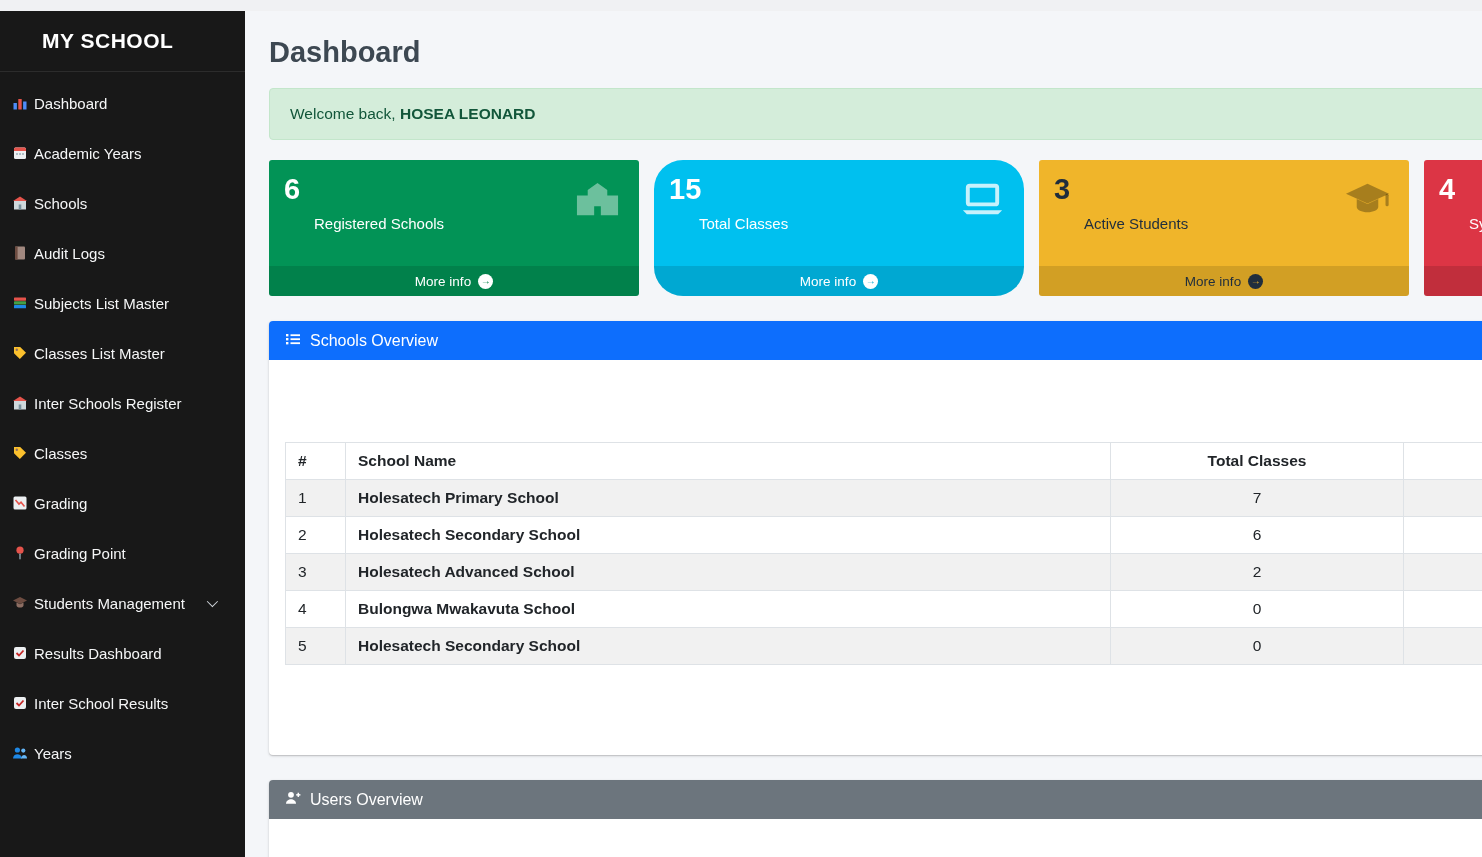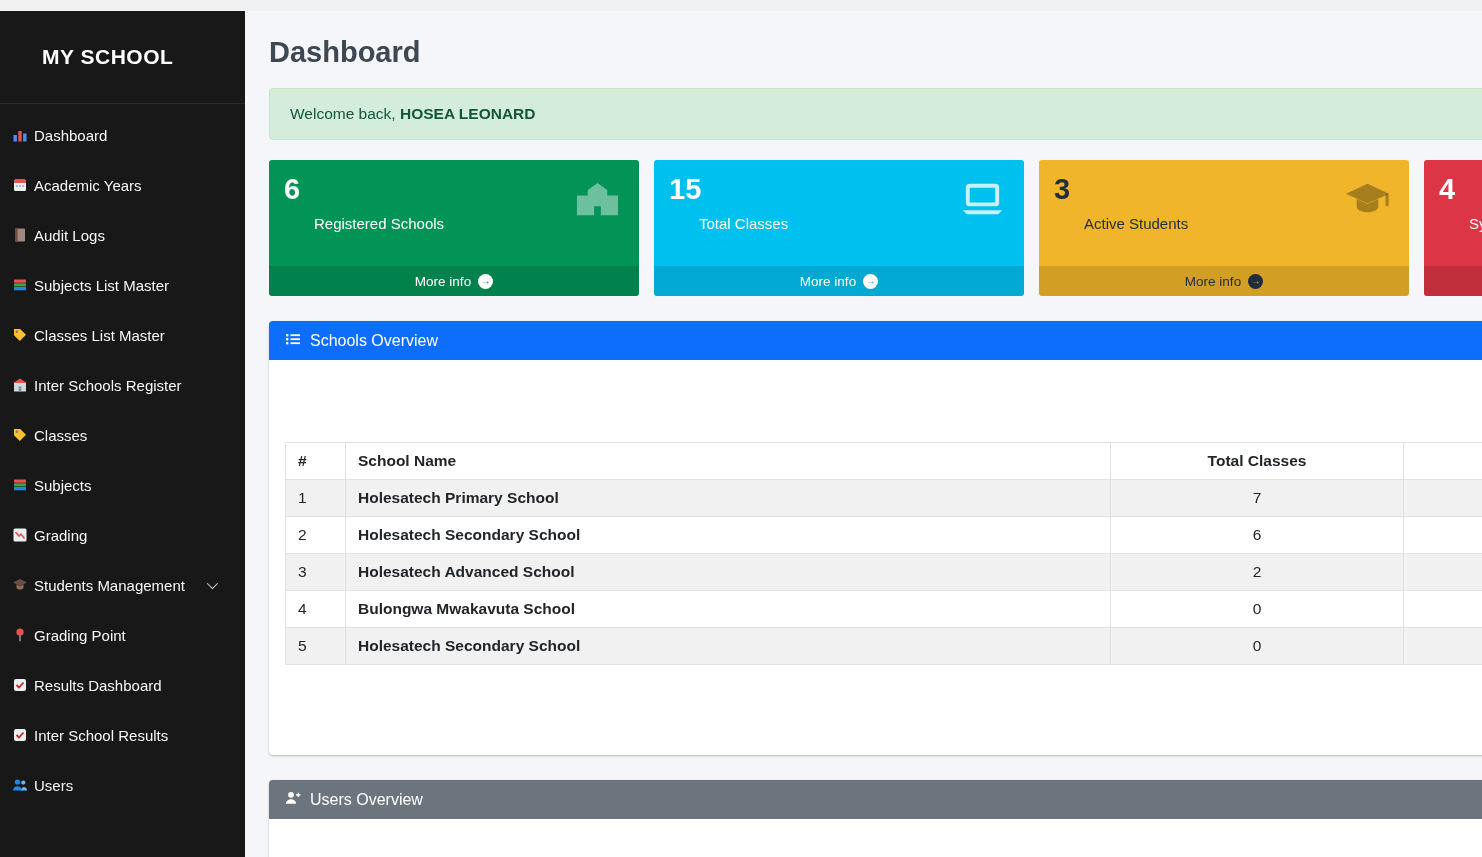--- a/index.html
+++ b/index.html
@@ -5,21 +5,21 @@
   * { box-sizing: border-box; }
   html,body { margin:0; padding:0; }
   body {
     width:1482px; height:857px; overflow:hidden; position:relative;
     font-family:"Liberation Sans", sans-serif; background:#f4f6f9; color:#212529;
   }
   .top-strip { position:absolute; top:0; left:0; width:1482px; height:11px; background:#f0f1f3; z-index:5; }
 
   
   .sidebar { position:absolute; left:0; top:11px; bottom:0; width:245px; background:#181818; z-index:4; overflow:hidden; }
-  .brand { height:93px; display:flex; align-items:center; padding-left:42px; color:#fff;
+  .brand { height:61px; display:flex; align-items:center; padding-left:42px; color:#fff;
            font-size:21px; font-weight:700; letter-spacing:.5px; border-bottom:1px solid #2c2c2c; }
   .menu { padding-top:6px; }
   .menu-item { display:flex; align-items:center; gap:6px; height:50px; padding:0 30px 0 11px;
                color:#f5f6f7; font-size:15px; text-decoration:none; cursor:pointer; }
   .mi { width:17px; height:17px; flex:none; display:inline-flex; align-items:center; justify-content:center; }
   .mi svg { width:16px; height:16px; }
   .chev { margin-left:auto; width:8px; height:8px; border-right:1.8px solid #cfd4da; border-bottom:1.8px solid #cfd4da;
           transform:rotate(45deg) translateY(-2px); }
 
   
@@ -37,21 +37,21 @@
   .stat-body { padding:13px 15px 17px 15px; min-height:106px; }
   .stat-value { font-size:29px; font-weight:700; line-height:1.15; margin-bottom:9px; }
   .stat-label { font-size:15px;margin-left:30px; }
   .stat-icon { position:absolute; top:16px; right:18px; }
   .stat-icon svg { width:47px; height:47px; }
   .stat-footer { display:flex; align-items:center; justify-content:center; gap:7px; height:30px;
                  background:rgba(0,0,0,0.12); font-size:13.5px; color:inherit; text-decoration:none; cursor:pointer; }
   .arrow-circle { width:15px; height:15px; border-radius:50%; display:inline-flex; align-items:center;
                   justify-content:center; font-size:10px; font-weight:700; line-height:1; }
   .s-green  { background:#029356; }
-  .s-cyan   { background:#00c0ef; }
+  .s-cyan   { background:#00c0ef;border-radius:29px; }
   .s-yellow { background:#f0b52a; color:#1f2d3d; }
   .s-red    { background:#dc3545; }
   .s-green  .stat-icon { color:rgba(255,255,255,0.42); }
   .s-cyan   .stat-icon { color:rgba(255,255,255,0.78); }
   .s-yellow .stat-icon { color:rgba(0,0,0,0.30); }
   .s-green  .arrow-circle { background:#fff; color:#028145; }
   .s-cyan   .arrow-circle { background:#fff; color:#00a7d0; }
   .s-yellow .arrow-circle { background:#1f2d3d; color:#f0b52a; }
 
   
@@ -101,20 +101,30 @@
             <rect x="2" y="2.5" width="12" height="11.5" rx="1.5" fill="#eceff1"></rect>
             <path d="M2 4 q0-1.5 1.5-1.5 h9 q1.5 0 1.5 1.5 v2 h-12 z" fill="#e5534b"></path>
             <rect x="4" y="8" width="2" height="2" fill="#b0bec5"></rect>
             <rect x="7" y="8" width="2" height="2" fill="#b0bec5"></rect>
             <rect x="10" y="8" width="2" height="2" fill="#b0bec5"></rect>
           </svg>
         </span>
       <span>Academic Years</span>
     </a>
 
+    <a class="menu-item">
+      <span class="mi">
+          <svg viewBox="0 0 16 16">
+            <polygon points="8,1.5 15,6 1,6" fill="#e5534b"></polygon>
+            <rect x="2" y="6" width="12" height="8.5" fill="#cfd8dc"></rect>
+            <rect x="6.7" y="9.5" width="2.6" height="5" fill="#78909c"></rect>
+          </svg>
+        </span>
+      <span>Schools</span>
+    </a>
 
     <a class="menu-item">
       <span class="mi">
           <svg viewBox="0 0 16 16">
             <rect x="3" y="1.5" width="10" height="13" rx="1" fill="#a1887f"></rect>
             <rect x="3" y="1.5" width="2.6" height="13" fill="#6d4c41"></rect>
           </svg>
         </span>
       <span>Audit Logs</span>
     </a>
@@ -154,60 +164,50 @@
     <a class="menu-item">
       <span class="mi">
           <svg viewBox="0 0 16 16">
             <path d="M2 2 H8.2 L14 7.8 L7.8 14 L2 8.2 Z" fill="#fbc02d"></path>
             <circle cx="4.8" cy="4.8" r="1.2" fill="#8d6e63"></circle>
           </svg>
         </span>
       <span>Classes</span>
     </a>
 
-    <a class="menu-item">
-      <span class="mi">
-          <svg viewBox="0 0 16 16">
-            <rect x="2" y="2.5" width="12" height="3.2" rx="0.6" fill="#e5534b"></rect>
-            <rect x="2" y="6.3" width="12" height="3.2" rx="0.6" fill="#43a047"></rect>
-            <rect x="2" y="10.1" width="12" height="3.2" rx="0.6" fill="#1e88e5"></rect>
-          </svg>
-        </span>
-      <span>Subjects</span>
-    </a>
 
     <a class="menu-item">
       <span class="mi">
           <svg viewBox="0 0 16 16">
             <rect x="1.5" y="1.5" width="13" height="13" rx="1.5" fill="#eceff1"></rect>
             <polyline points="3.5,5 7,9 9,7.2 12.5,11.5" stroke="#e5534b" stroke-width="1.6" fill="none"></polyline>
           </svg>
         </span>
       <span>Grading</span>
     </a>
 
     <a class="menu-item">
       <span class="mi">
           <svg viewBox="0 0 16 16">
+            <circle cx="8" cy="5.2" r="3.6" fill="#e5534b"></circle>
+            <rect x="7.3" y="8.5" width="1.4" height="6" rx="0.7" fill="#90a4ae"></rect>
+          </svg>
+        </span>
+      <span>Grading Point</span>
+    </a>
+
+    <a class="menu-item">
+      <span class="mi">
+          <svg viewBox="0 0 16 16">
             <polygon points="8,2 15,5.5 8,9 1,5.5" fill="#6d4c41"></polygon>
             <path d="M4.5 7.5 V10.5 C4.5 11.6 6 12.6 8 12.6 C10 12.6 11.5 11.6 11.5 10.5 V7.5 L8 9.2 Z" fill="#8d6e63"></path>
           </svg>
         </span>
       <span>Students Management</span>
       <span class="chev"></span>
-    </a>
-
-    <a class="menu-item">
-      <span class="mi">
-          <svg viewBox="0 0 16 16">
-            <circle cx="8" cy="5.2" r="3.6" fill="#e5534b"></circle>
-            <rect x="7.3" y="8.5" width="1.4" height="6" rx="0.7" fill="#90a4ae"></rect>
-          </svg>
-        </span>
-      <span>Grading Point</span>
     </a>
 
     <a class="menu-item">
       <span class="mi">
           <svg viewBox="0 0 16 16">
             <rect x="2" y="2" width="12" height="12" rx="2" fill="#eceff1"></rect>
             <polyline points="4.5,8 7,10.5 11.5,5.5" stroke="#c62828" stroke-width="1.8" fill="none"></polyline>
           </svg>
         </span>
       <span>Results Dashboard</span>
@@ -225,21 +225,21 @@
 
     <a class="menu-item">
       <span class="mi">
           <svg viewBox="0 0 16 16">
             <circle cx="5.4" cy="5" r="2.6" fill="#1e88e5"></circle>
             <path d="M1 13.5 C1 10.8 3.2 9.3 5.4 9.3 C7.6 9.3 9.8 10.8 9.8 13.5 Z" fill="#1e88e5"></path>
             <circle cx="11.3" cy="5.6" r="2.1" fill="#64b5f6"></circle>
             <path d="M8.9 13.5 C9.3 11 11 10 12 10 C13.8 10 15 11.5 15 13.5 Z" fill="#64b5f6"></path>
           </svg>
         </span>
-      <span>Users</span>
+      <span>Years</span>
     </a>
 
   </nav>
 </aside>
 
 <main class="main">
   <div class="content">
     <h1 class="page-title">Dashboard</h1>
 
     <div class="alert">

